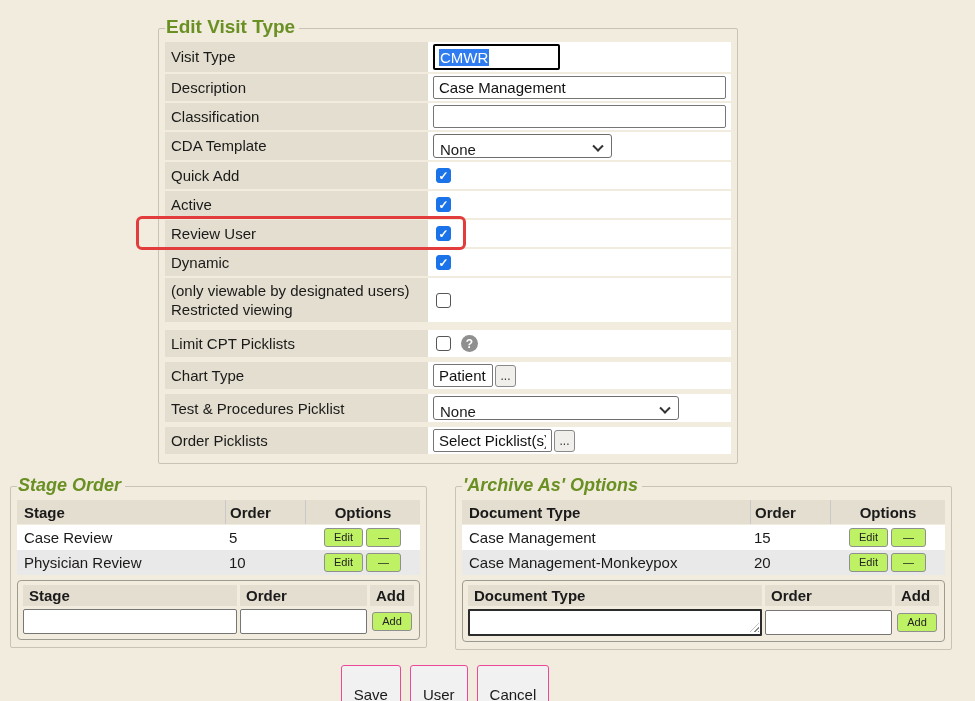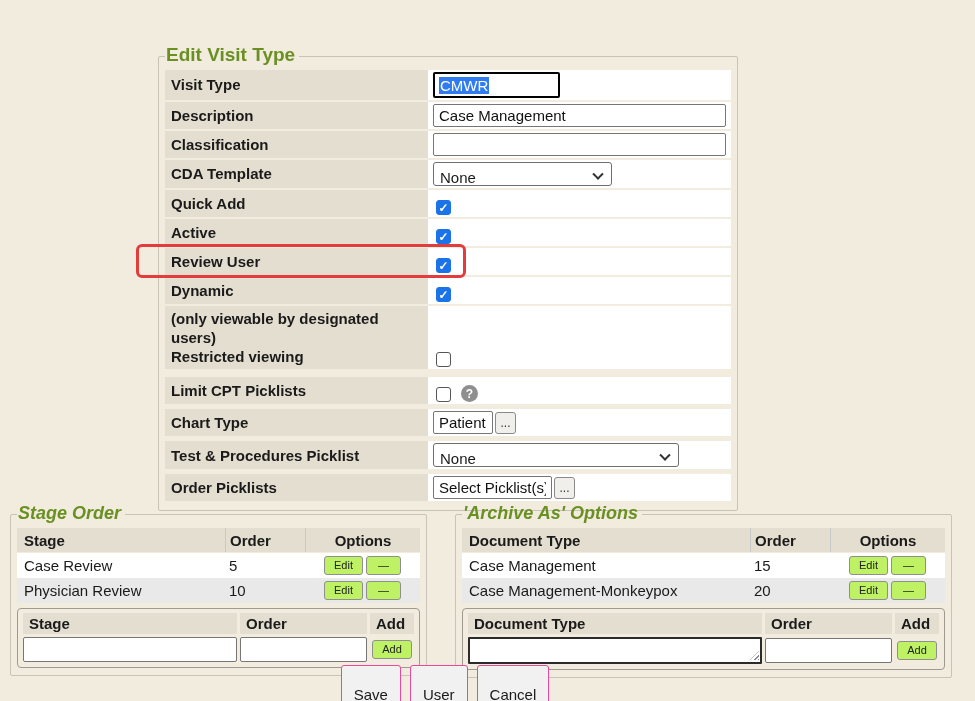--- a/index.html
+++ b/index.html
@@ -10,43 +10,42 @@
     font-family: "Liberation Sans", sans-serif;
     font-size: 15px;
     color: #1a1a1a;
     overflow: hidden;
   }
   fieldset {
     border: 1px solid #c8c3b6;
     border-radius: 2px;
     padding: 2px 6px 7px 6px;
     background: transparent;
-    margin-top: 28px;
   }
   legend {
     color: #6a8f23;
     font-weight: bold;
     padding: 0 4px 2px 1px;
     margin-left: 0px;
   }
   #main-fs { position: absolute; left: 158px; top: 16px; width: 568px; }
   #main-fs legend { font-size: 19px; }
   #stage-fs { position: absolute; left: 10px; top: 475px; width: 417px; }
   #archive-fs { position: absolute; left: 455px; top: 475px; width: 497px; }
   #stage-fs legend, #archive-fs legend { font-size: 18px; font-style: italic; }
 
   
   .frow { display: flex; align-items: stretch; margin-bottom: 2px; min-height: 27px; position: relative; }
   .frow.tall { min-height: 40px; }
   .frow.loose { margin-bottom: 5px; }
   .flabel {
     width: 263px; background: #e3decf; padding: 3px 6px;
-    display: flex; flex-direction: column; justify-content: center; line-height: 1.27; font-weight: bold;
-  }
-  .fvalue { flex: 1; background: #ffffff; padding: 2px 5px; display: flex; align-items: flex-end; }
+    display: flex; flex-direction: column; justify-content: center; line-height: 1.27;
+  }
+  .fvalue { flex: 1; background: #ffffff; padding: 2px 5px; display: flex; align-items: center; }
   .spacer { height: 6px; }
 
   .txt {
     height: 23px; border: 1px solid #767676; border-radius: 2px;
     font-family: "Liberation Sans", sans-serif; font-size: 15px;
     padding: 1px 5px; background: #fff; color: #111;
   }
   .txt.wide { width: 293px; }
   .txt.chart { width: 60px; }
   .txt.orderpick { width: 119px; }

